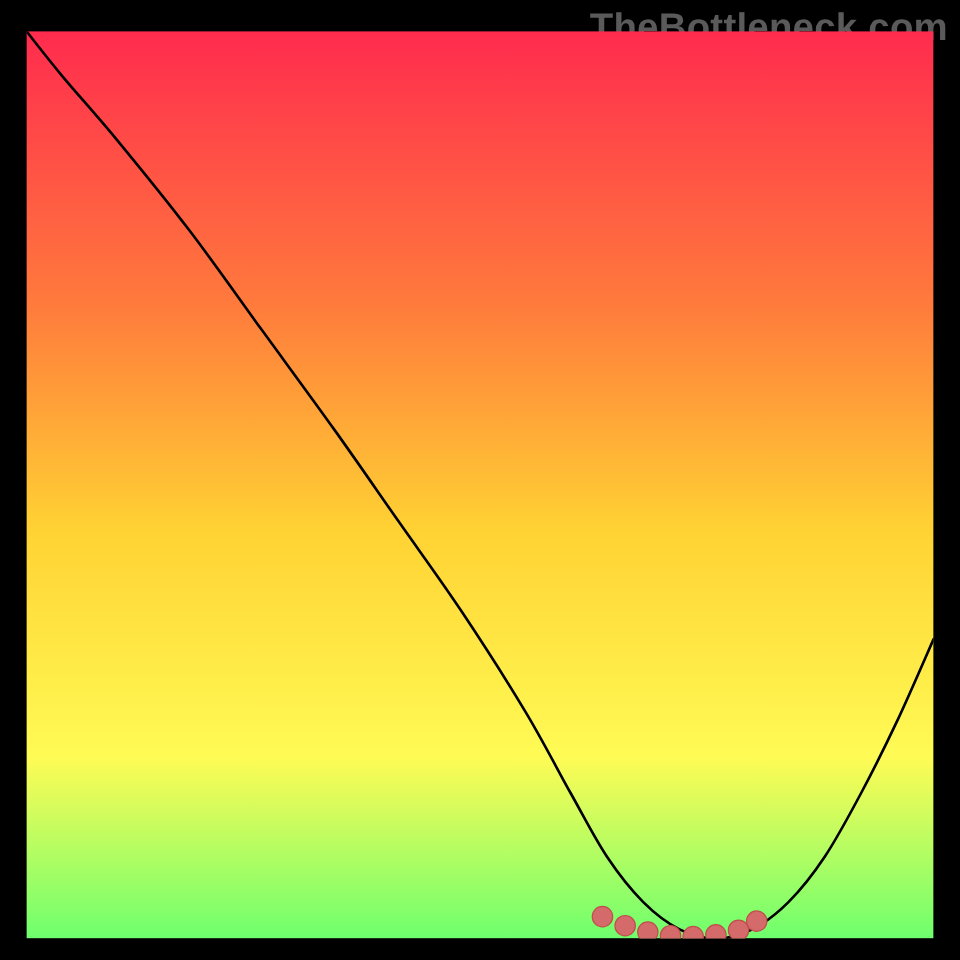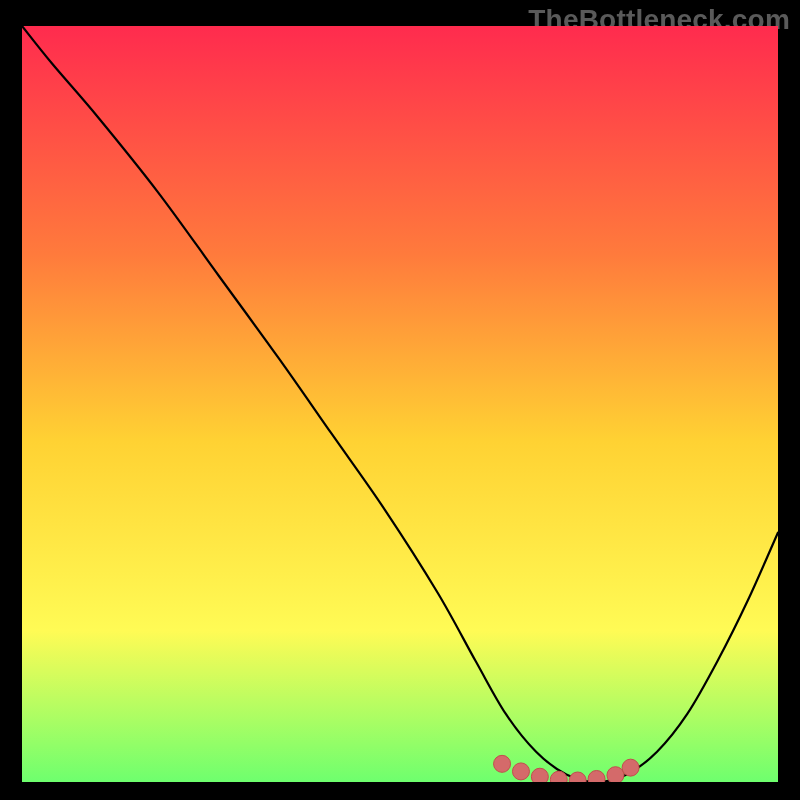--- a/index.html
+++ b/index.html
@@ -8,21 +8,21 @@
     position: relative;
     width: 800px;
     height: 800px;
     background: #000;
   }
   .watermark {
     position: absolute;
     top: 4px;
     right: 10px;
     font-family: Arial, Helvetica, sans-serif;
-    font-size: 28px;
+    font-size: 32px;
     font-weight: 600;
     color: #5a5a5a;
     letter-spacing: 0.2px;
   }
   .plot {
     position: absolute;
     left: 22px;
     top: 26px;
     width: 756px;
     height: 756px;

